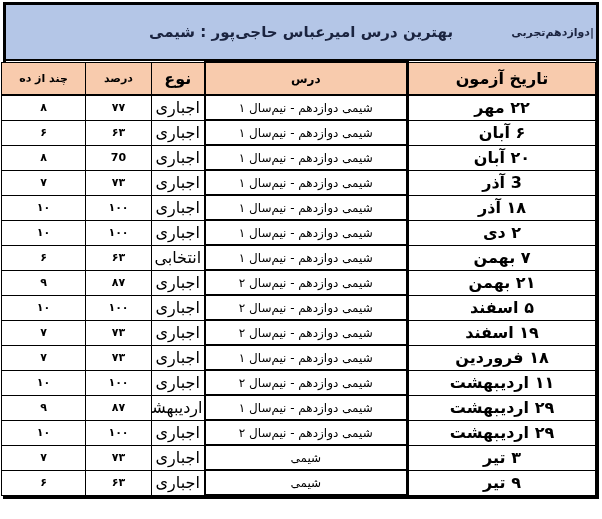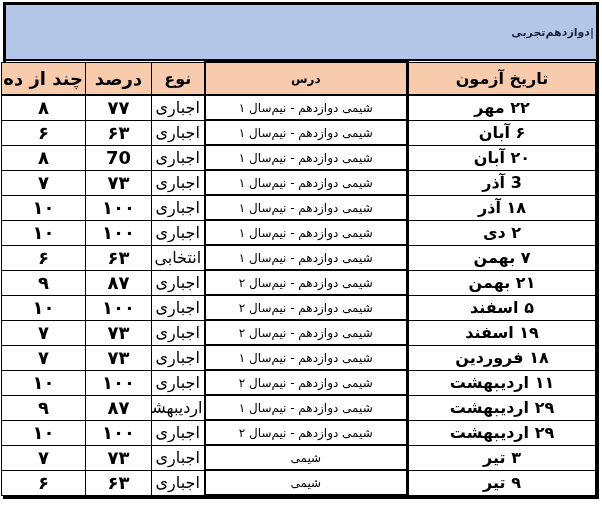--- a/index.html
+++ b/index.html
@@ -24,32 +24,33 @@
     vertical-align:middle;white-space:nowrap;overflow:hidden;
     color:var(--cell_text);padding:0 2px;}
   thead th{background:var(--header_bg);height:33px;font-size:15px;
     font-weight:bold;border-bottom:2px solid var(--border);}
   tbody td{height:25px;font-size:12px;background:var(--row_bg);}
   .c-date{font-weight:bold;font-size:16px;}
   .c-lesson{border-width:2px;border-left-width:2px;border-right-width:3px;
     font-size:12px;}
   th.c-lesson{border-bottom-width:2px;}
   .c-type{font-size:16px;}
-  .c-percent,.c-score{font-weight:bold;font-size:18px;}
+  .c-percent,.c-score{font-weight:bold;font-size:11px;}
   col.w-date{width:188px;} col.w-lesson{width:203px;}
   col.w-type{width:53px;} col.w-percent{width:66px;}
   col.w-score{width:84px;}
 </style>
 </head>
 <body>
 
 <div class="sheet">
 
   <div class="title-bar">
     <span class="grade-label">|دوازدهم‌تجربی</span>
+    <span class="title-text">بهترین درس امیرعباس حاجی‌پور : شیمی</span>
   </div>
 
   <table>
     <colgroup>
       <col class="w-date">
         <col class="w-lesson">
         <col class="w-type">
       <col class="w-percent">
         <col class="w-score">
     </colgroup>

